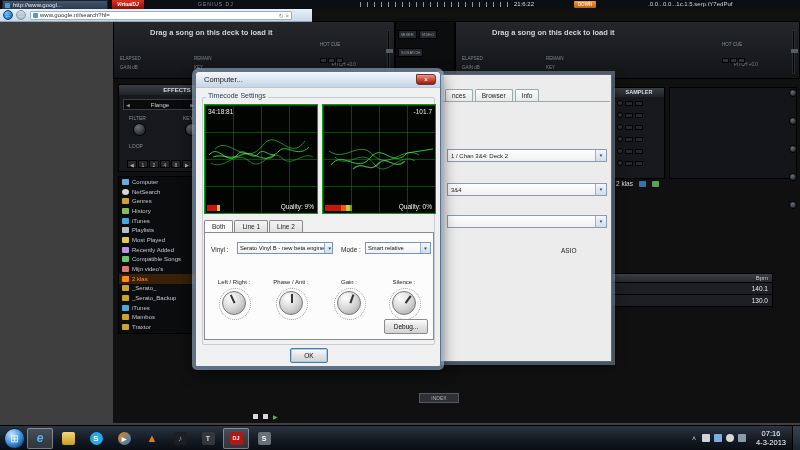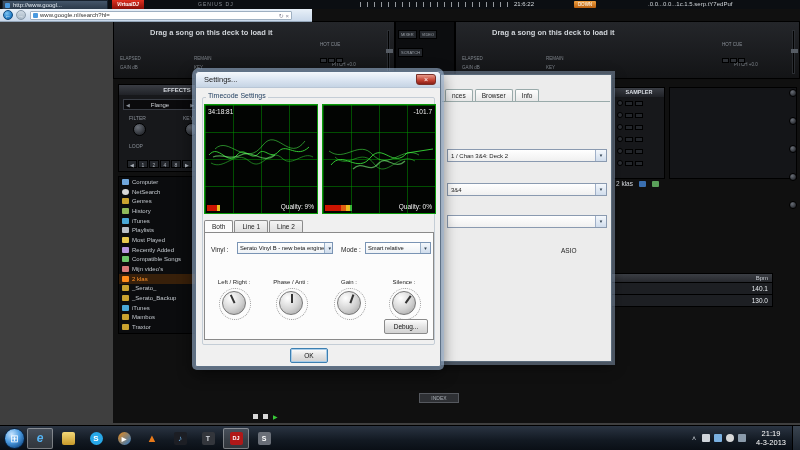--- a/index.html
+++ b/index.html
@@ -367,21 +367,21 @@
   </div>
   <div class="bgcombo" style="top:140px;">
     <span></span>
       <span class="arrow">▼</span>
   </div>
   <div id="asiolbl">ASIO</div>
 </div>
 
 <div id="dlg" class="abs">
   <div id="dlgtitle">
-    <span>Settings...</span>
+    <span>Computer...</span>
     <div id="dlgclose"><span>×</span></div>
   </div>
   <div id="grouplbl">Timecode Settings</div>
   <div id="groupbox"></div>
 
   <div class="scope" id="scopeL">
     <svg width="112" height="108" viewBox="0 0 112 108">
       <path d="M4,50 C14,38 22,62 32,50 C40,40 46,58 54,48 C60,42 66,56 74,46 C82,38 92,54 104,42" stroke="#36d836" stroke-width="1" fill="none" opacity="0.9"></path>
       <path d="M6,58 C20,66 30,44 44,56 C58,68 64,40 78,54 C88,62 98,46 108,52" stroke="#2cb82c" stroke-width="0.8" fill="none" opacity="0.8"></path>
       <path d="M10,44 C24,30 40,64 58,40 C72,22 84,58 100,36" stroke="#48f048" stroke-width="0.8" fill="none" opacity="0.7"></path>
@@ -480,18 +480,18 @@
   <div class="ticon">
       <span class="tile tl-serato">S</span>
     </div>
   <div id="tray">
     <span id="trayup">˄</span>
     <span class="trayico ti1"></span>
     <span class="trayico ti2"></span>
     <span class="trayico ti3"></span>
     <span class="trayico ti4"></span>
     <div id="clockbox">
-      <div>21:19</div>
+      <div>07:16</div>
       <div>4-3-2013</div>
     </div>
     <div id="showdesk"></div>
   </div>
 </div>
 
 </body></html>

